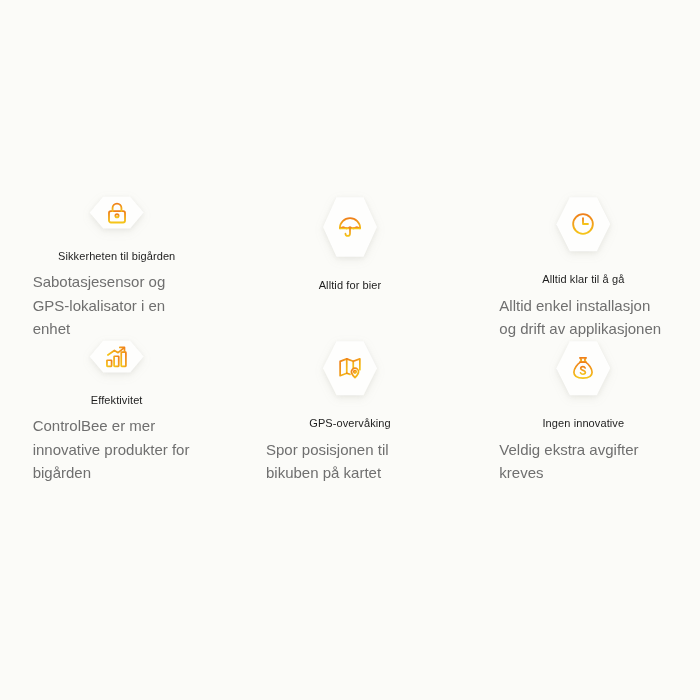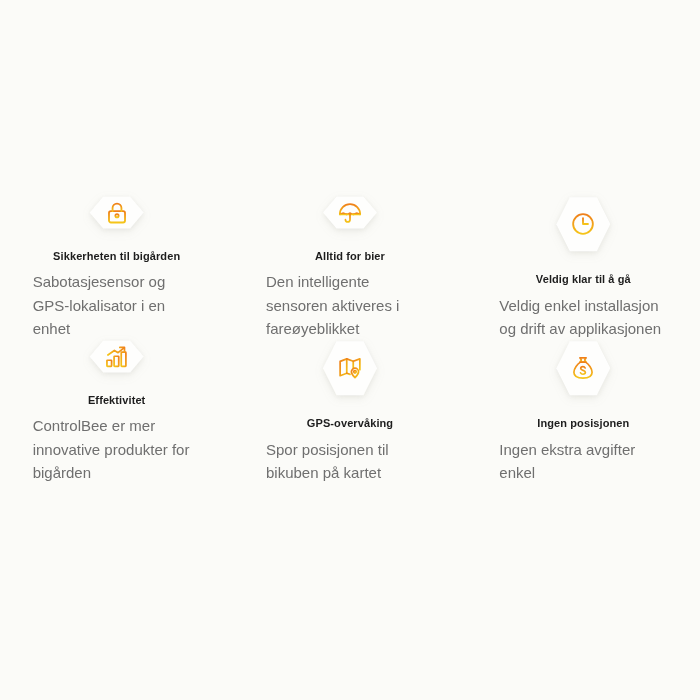--- a/index.html
+++ b/index.html
@@ -55,21 +55,21 @@
   }
   .hex-icon {
     position: relative;
     width: 26px;
     height: 26px;
     display: block;
   }
   .feature-title {
     margin-top: 21px;
     font-size: 11px;
-    font-weight: bold;
+    font-weight: normal;
     color: #1d1d1d;
     text-align: left;
     letter-spacing: 0.1px;
     line-height: 1.2;
   }
   .feature-desc {
     margin-top: 7px;
     font-size: 15px;
     font-weight: normal;
     color: #6f6f6f;
@@ -120,41 +120,40 @@
             <path d="M2.6 13.2a9.4 9.4 0 0 1 18.8 0z"></path>
             <path d="M2.6 13.2c1.6 0 2.3-1 3.1-1s1.5 1 3.1 1"></path>
             <path d="M8.8 13.2c1.6 0 2.3-1 3.2-1s1.6 1 3.2 1"></path>
             <path d="M15.2 13.2c1.6 0 2.3-1 3.1-1s1.5 1 3.1 1"></path>
             <path d="M12 3.8V13"></path>
             <path d="M12 13v5.2a2.1 2.1 0 0 1-4.2 0"></path>
           </g>
         </svg>
       </div>
       <div class="feature-title">Alltid for bier</div>
-      <div class="feature-desc">Den intelligente sensoren aktiveres i fareøyeblikket</div>
     </div>
 
     <div class="feature-card">
       <div class="hex-wrap">
         <div class="hex-bg"></div>
         <svg class="hex-icon" viewBox="0 0 24 24">
           <defs>
             <linearGradient id="g3" x1="0" y1="0" x2="0" y2="1">
               <stop offset="0%" stop-color="#ef7f1a"></stop>
               <stop offset="100%" stop-color="#f5c518"></stop>
             </linearGradient>
           </defs>
           <g fill="none" stroke="url(#g3)" stroke-width="1.7" stroke-linecap="round" stroke-linejoin="round">
             <circle cx="12" cy="12" r="9.1"></circle>
             <path d="M12 6.6V12h4.6"></path>
           </g>
         </svg>
       </div>
-      <div class="feature-title">Veldig klar til å gå</div>
-      <div class="feature-desc">Veldig enkel installasjon og drift av applikasjonen</div>
+      <div class="feature-title">Alltid klar til å gå</div>
+      <div class="feature-desc">Alltid enkel installasjon og drift av applikasjonen</div>
     </div>
 
     <div class="feature-card">
       <div class="hex-wrap">
         <div class="hex-bg"></div>
         <svg class="hex-icon" viewBox="0 0 24 24">
           <defs>
             <linearGradient id="g5" x1="0" y1="1" x2="1" y2="0">
               <stop offset="0%" stop-color="#f5c518"></stop>
               <stop offset="100%" stop-color="#ef7f1a"></stop>
@@ -208,18 +207,18 @@
             </linearGradient>
           </defs>
           <g fill="none" stroke="url(#g6)" stroke-width="1.55" stroke-linecap="round" stroke-linejoin="round">
             <path d="M9.1 2.6h5.8l-1.4 2.0 1.4 2.0H9.1l1.4-2.0z"></path>
             <path d="M9.6 6.6C6.9 8.3 3.6 12.3 3.6 16.0c0 3.4 2.9 5.4 8.4 5.4s8.4-2.0 8.4-5.4c0-3.7-3.3-7.7-6.0-9.4z"></path>
             <path d="M12 10.1v8.2"></path>
             <path d="M14.0 12.0c-.4-.9-1.2-1.3-2.1-1.3-1.2 0-2.0.7-2.0 1.7 0 2.3 4.3 1.2 4.3 3.6 0 1.1-.9 1.8-2.2 1.8-1.0 0-1.9-.5-2.3-1.4"></path>
           </g>
         </svg>
       </div>
-      <div class="feature-title">Ingen posisjonen</div>
-      <div class="feature-desc">Ingen ekstra avgifter enkel</div>
+      <div class="feature-title">Ingen innovative</div>
+      <div class="feature-desc">Veldig ekstra avgifter kreves</div>
     </div>
 
   </div>
 </div>
 
 </body></html>

